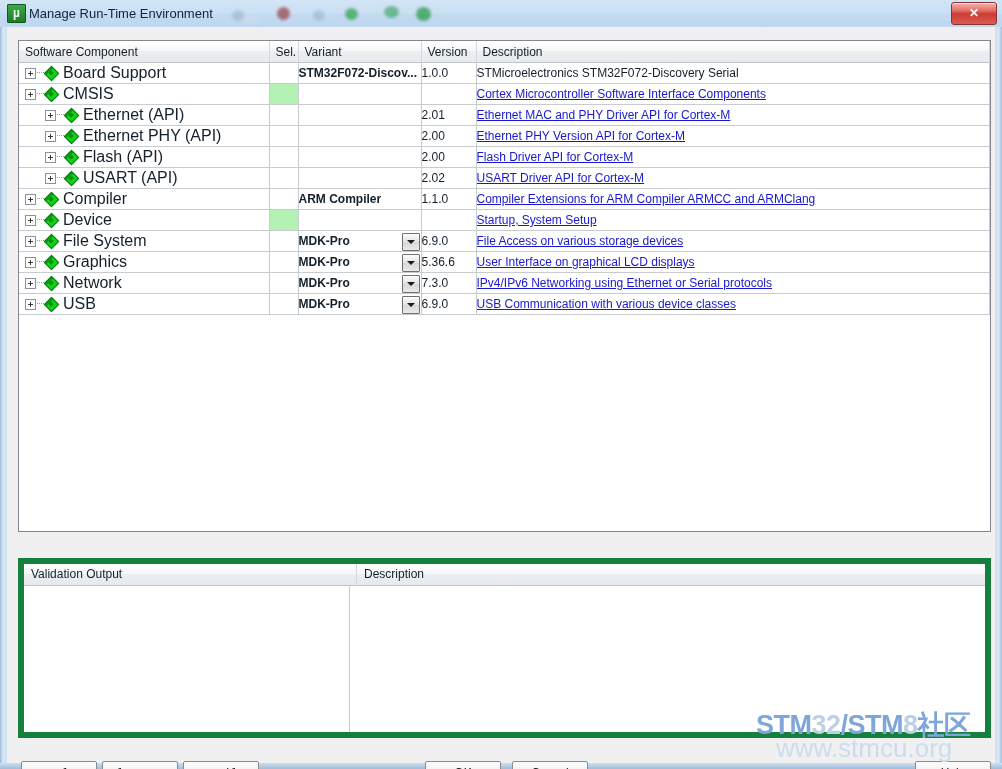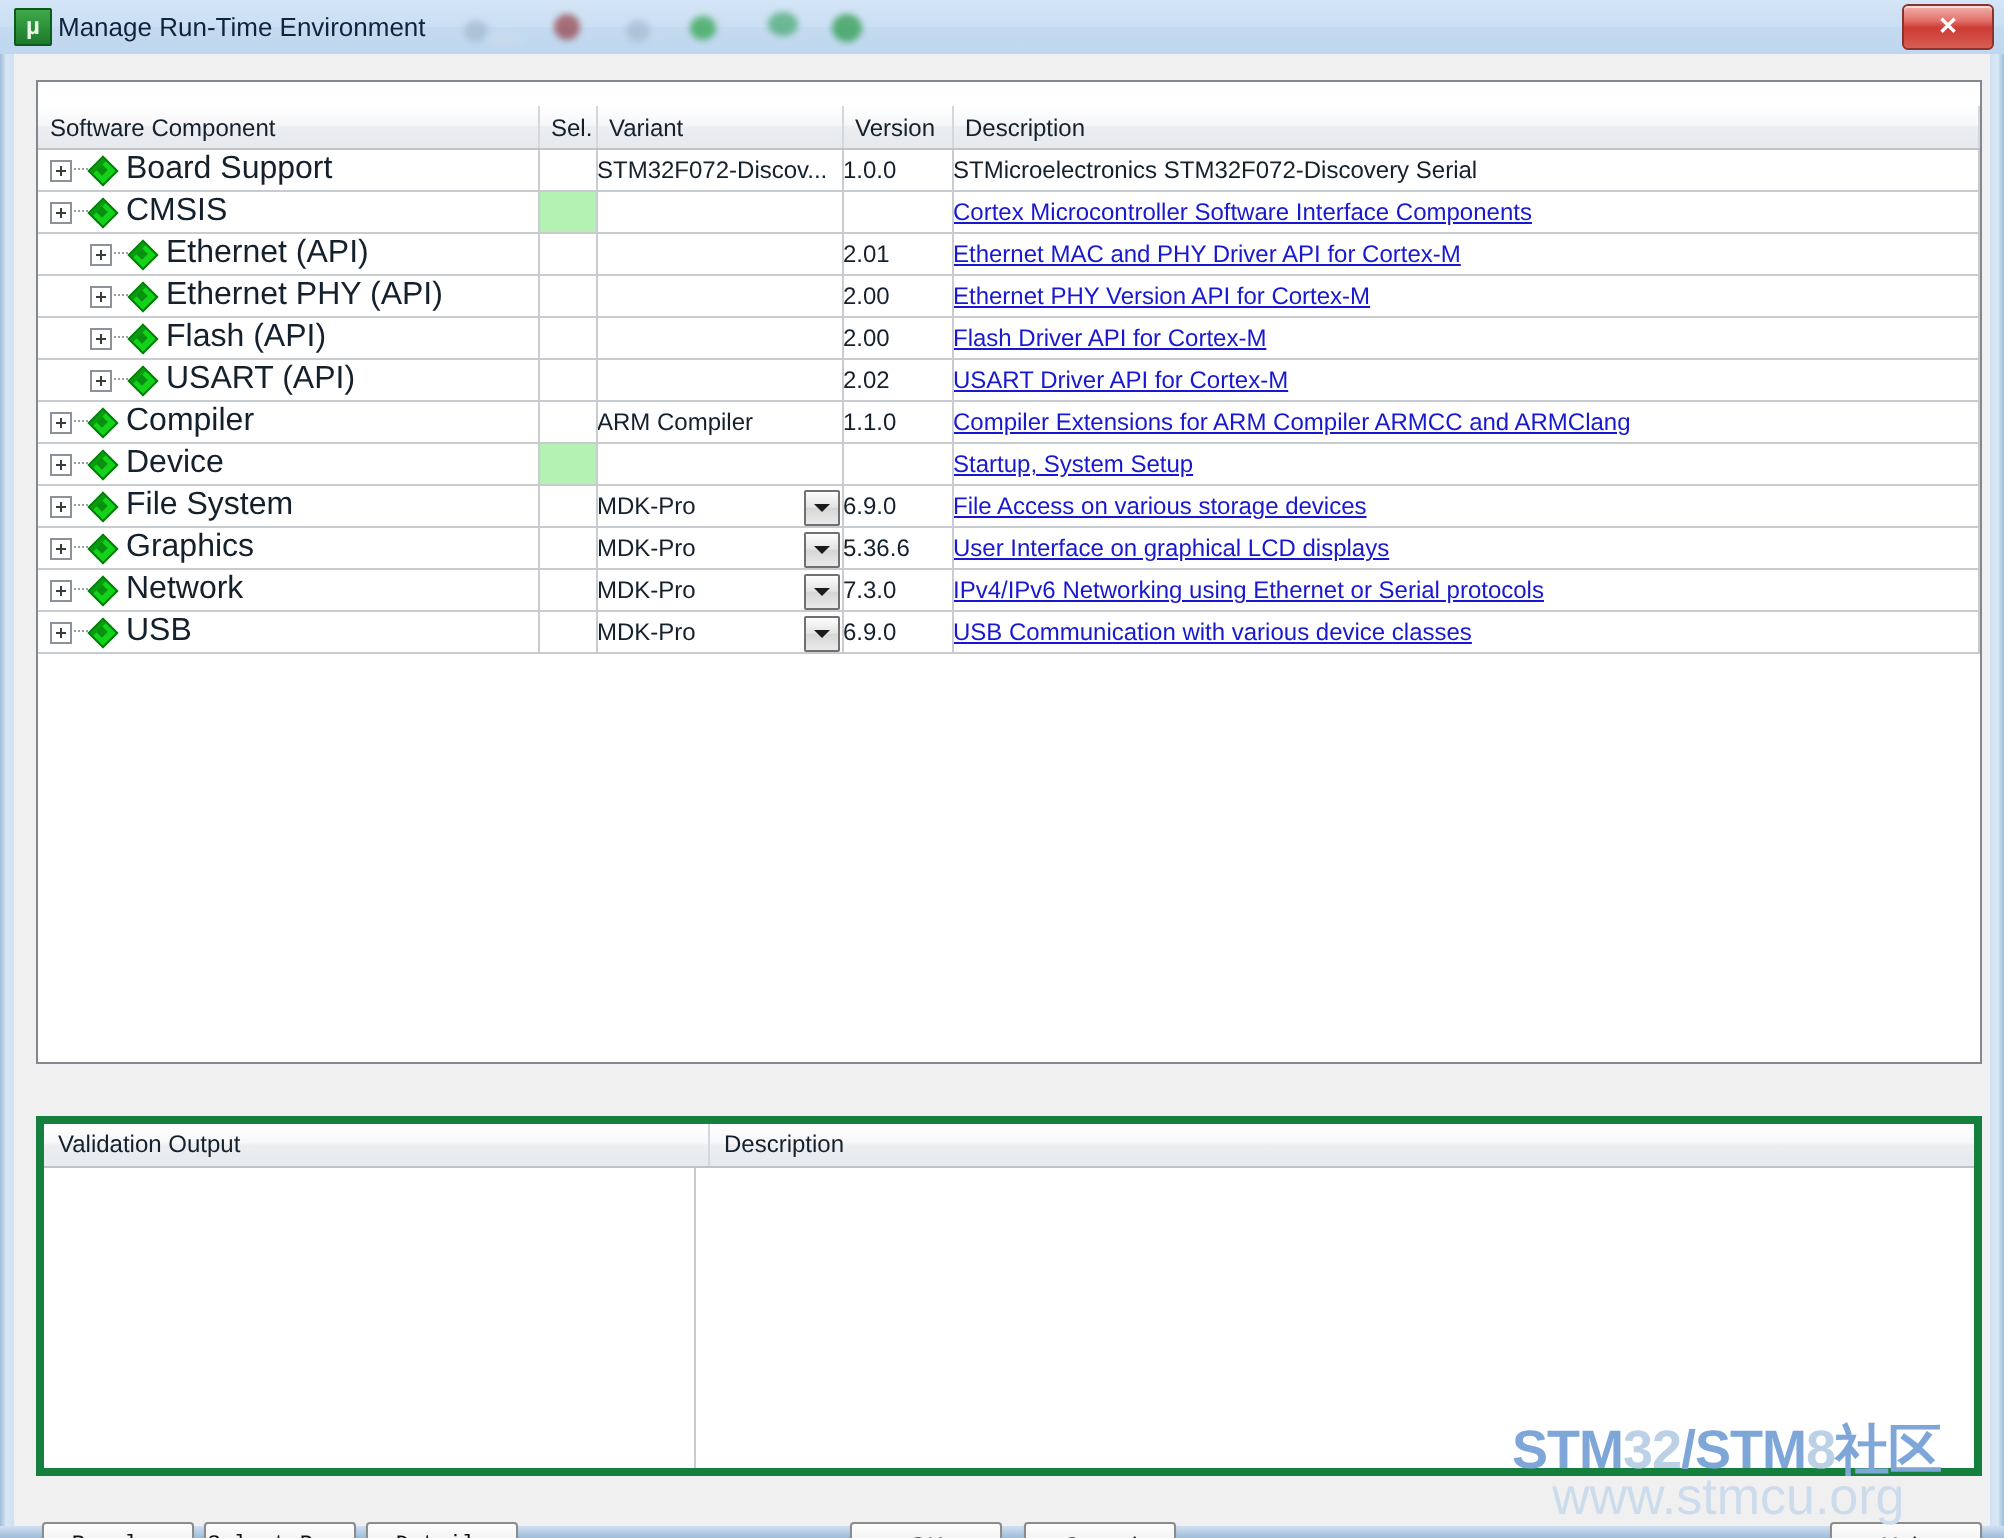--- a/index.html
+++ b/index.html
@@ -65,42 +65,42 @@
   }
 
   
   #comp-panel{
     position:absolute;left:11px;top:13px;width:973px;height:492px;
     background:#ffffff;
     border:1px solid #828790;
     box-sizing:border-box;
     overflow:hidden;
   }
-  table.grid{border-collapse:collapse;table-layout:fixed;width:971px;margin-top:12px;}
+  table.grid{border-collapse:collapse;table-layout:fixed;width:971px;}
   table.grid th{
     height:21px;padding:0 0 0 6px;
     font-weight:normal;font-size:12px;color:#14202c;text-align:left;
     background:linear-gradient(to bottom,#ffffff 0%,#f6f7f9 45%,#eceef1 50%,#e6e9ed 100%);
     border-right:1px solid #d4d7dc;
     border-bottom:1px solid #c0c4ca;
     white-space:nowrap;
   }
   table.grid td{
     height:20px;padding:0;
     font-size:12px;color:#14202c;
     border-right:1px solid #c8cbd0;
     border-bottom:1px solid #c8cbd0;
     vertical-align:middle;
     white-space:nowrap;overflow:hidden;
   }
   td.c-name{border-right:none;border-bottom:none;padding-left:0;}
   tr.selrow td.c-name{background:#eceef1;}
   td.c-sel{width:29px;}
   td.c-sel.on{background:#b4f2b4;}
-  td.c-var{width:123px;padding-left:5px;position:relative;}
+  td.c-var{width:123px;padding-left:5px;position:relative;font-weight:bold;}
   td.c-ver{width:55px;padding-left:5px;}
   td.c-desc{padding-left:6px;border-right:none;}
   td.c-desc a{color:#1818d0;text-decoration:underline;cursor:pointer;}
   td.c-desc span.plain{color:#14202c;}
 
   
   .tnode{display:flex;align-items:center;height:20px;padding-left:6px;}
   .tnode.lvl2{padding-left:26px;}
   .expander{
     width:9px;height:9px;border:1px solid #8d9199;background:#ffffff;
@@ -133,21 +133,21 @@
   }
   .vsel:after{
     content:"";position:absolute;left:4px;top:6px;
     border-left:4px solid transparent;border-right:4px solid transparent;
     border-top:4px solid #1a1a1a;
   }
 
   
   #valid-panel{
     position:absolute;left:11px;top:531px;width:973px;height:180px;
-    background:#ffffff;border:4px solid #15803d;box-sizing:border-box;overflow:hidden;
+    background:#ffffff;border:6px solid #15803d;box-sizing:border-box;overflow:hidden;
   }
   #valid-head{display:flex;height:21px;
     background:linear-gradient(to bottom,#ffffff 0%,#f6f7f9 45%,#eceef1 50%,#e6e9ed 100%);
     border-bottom:1px solid #c0c4ca;}
   #valid-head .vh1{width:325px;padding-left:7px;line-height:21px;font-size:12px;color:#14202c;
     border-right:1px solid #d4d7dc;}
   #valid-head .vh2{flex:1;padding-left:7px;line-height:21px;font-size:12px;color:#14202c;}
   #valid-body{height:157px;display:flex;}
   #valid-body .vb1{width:325px;border-right:1px solid #c8cbd0;}
   #valid-body .vb2{flex:1;}

